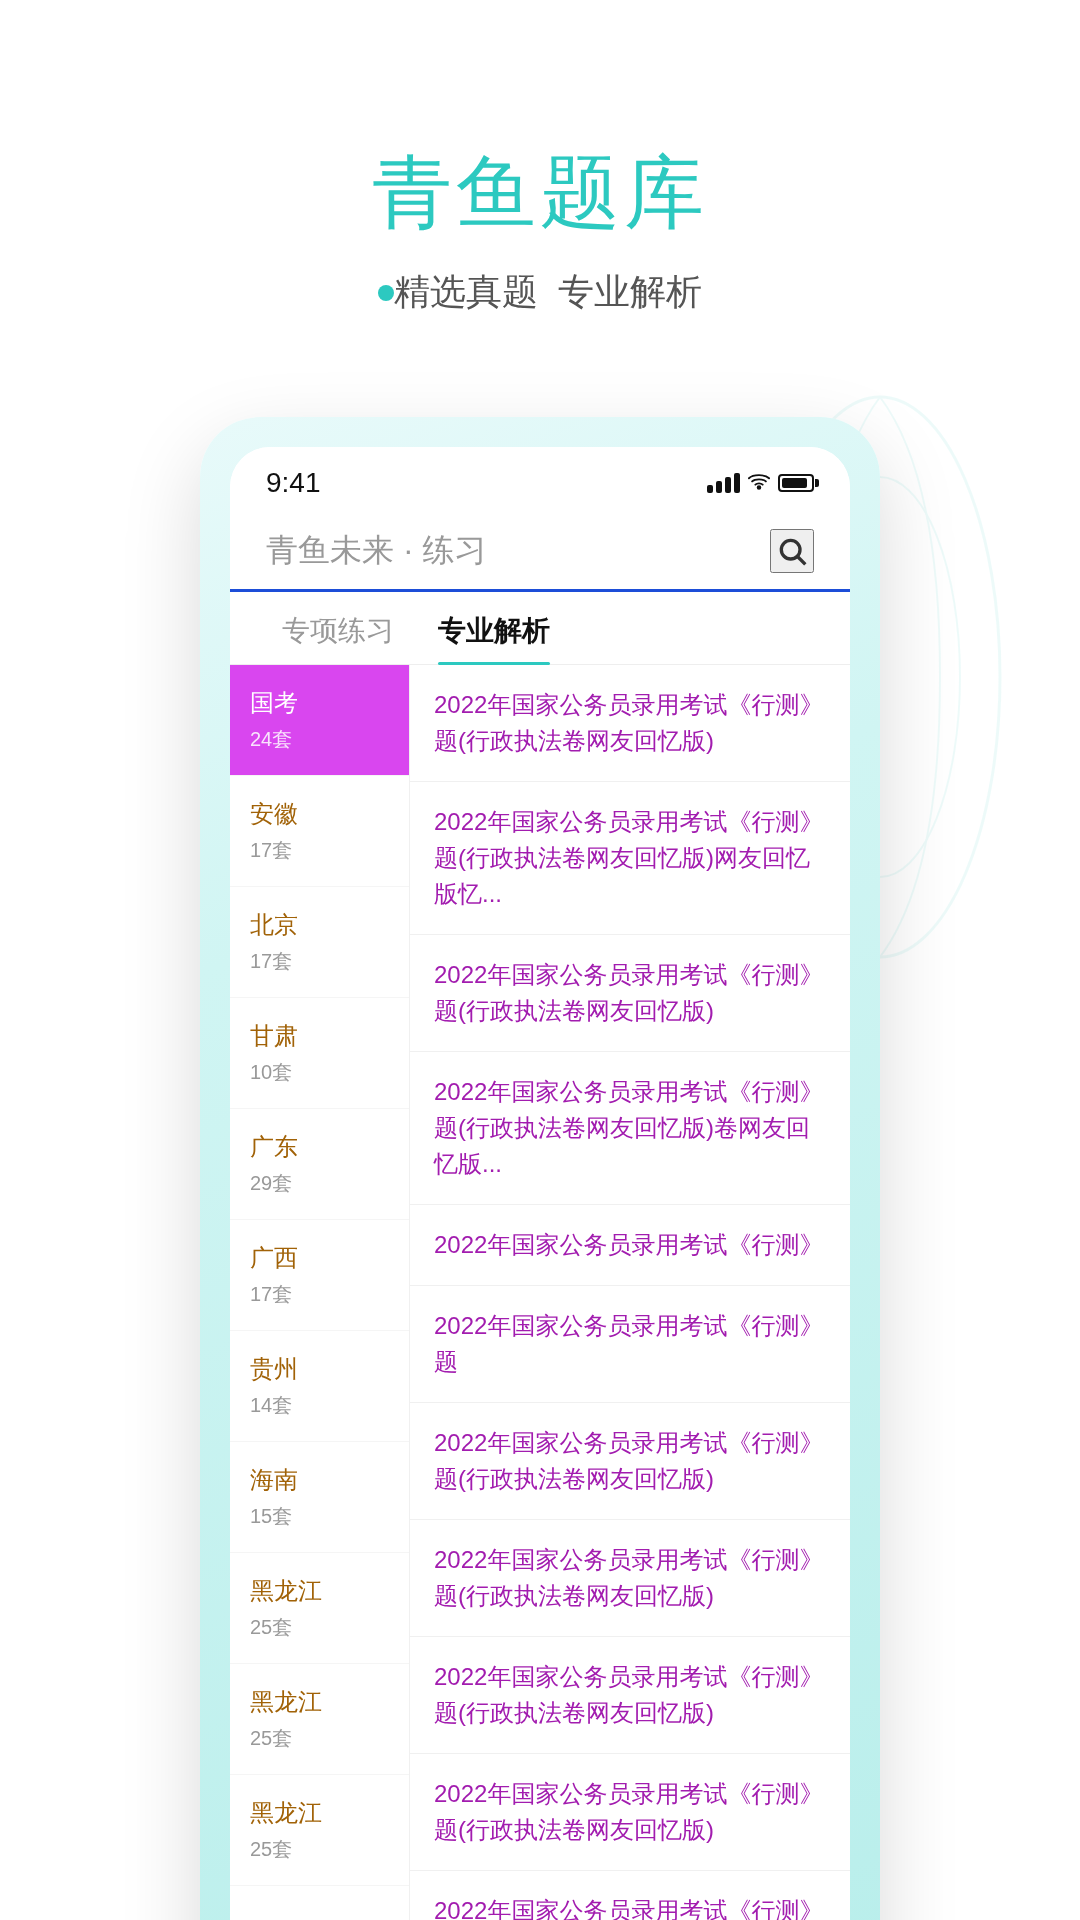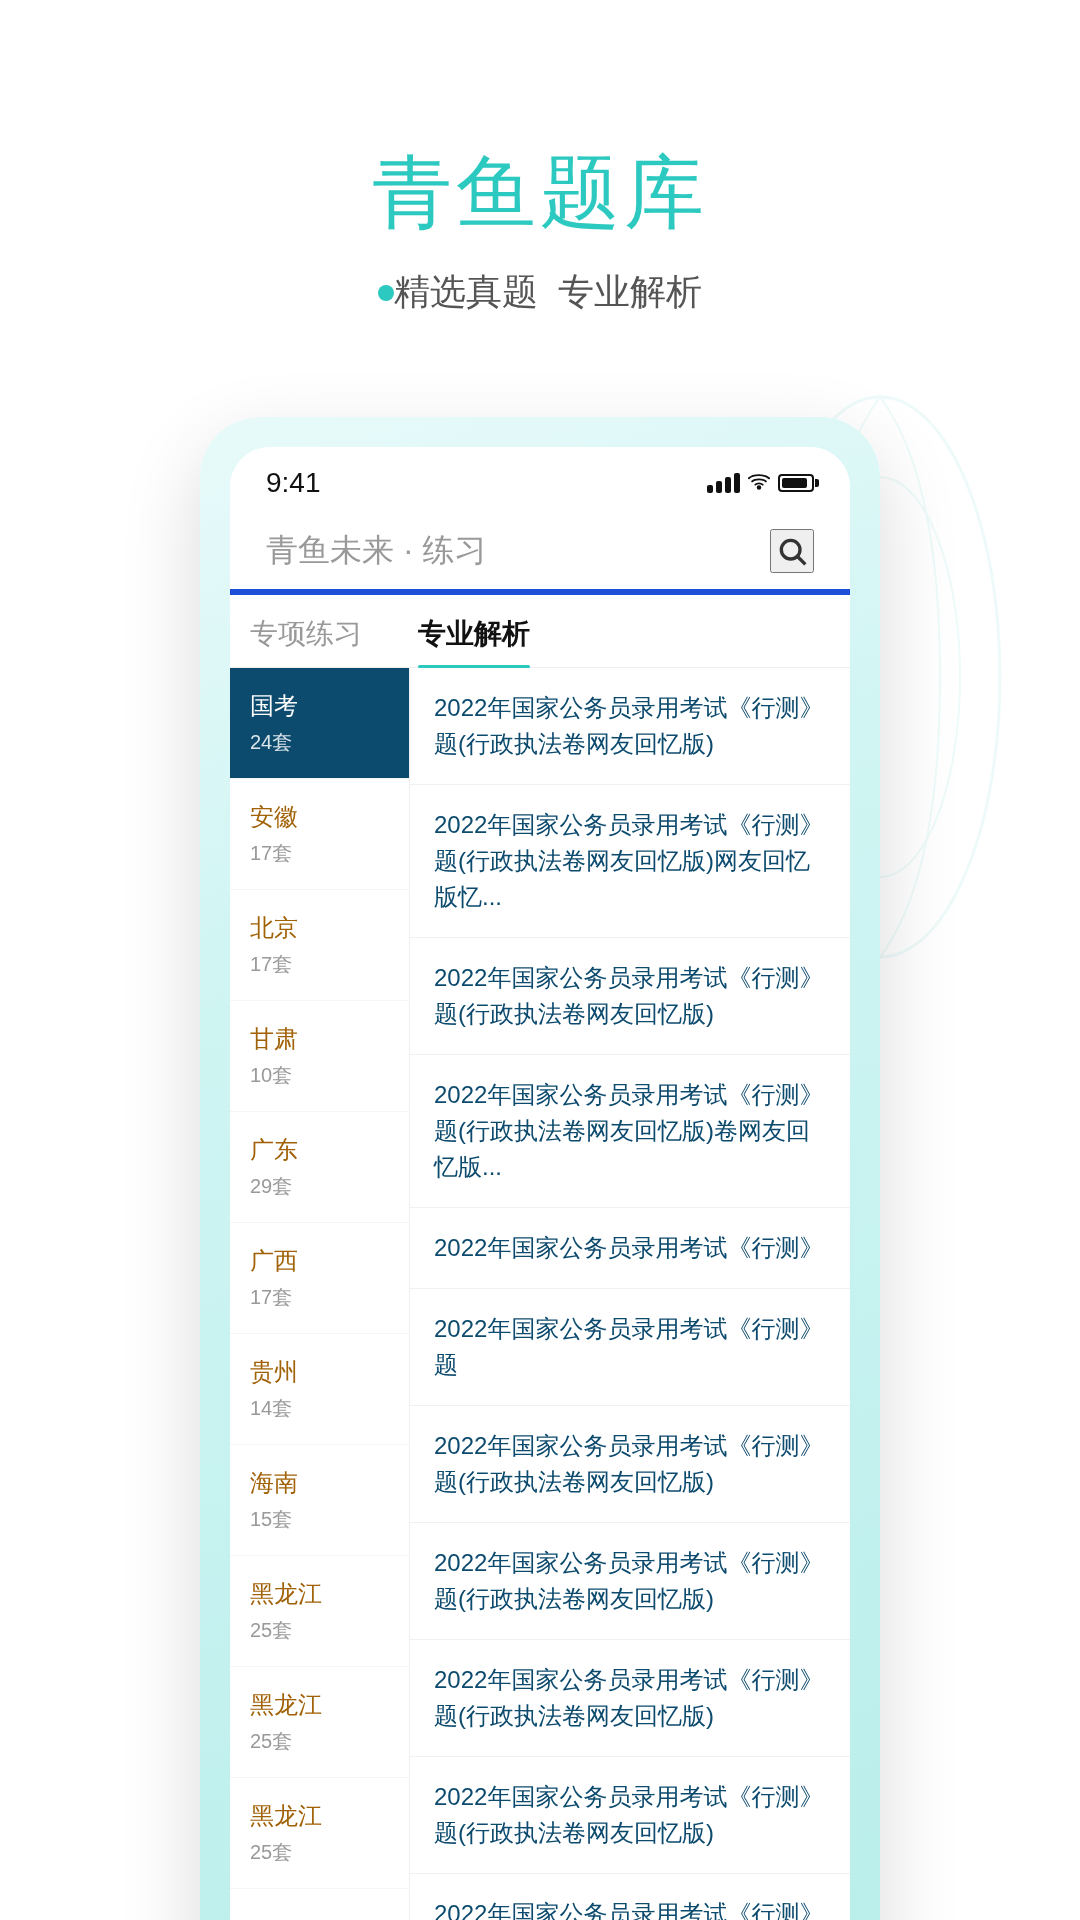--- a/index.html
+++ b/index.html
@@ -135,21 +135,21 @@
       background: #111;
       border-radius: 2px;
     }
 
     
     .app-header {
       display: flex;
       justify-content: space-between;
       align-items: center;
       padding: 20px 36px 16px;
-      border-bottom: 6px solid #1d4ed8;
+      border-bottom: 3px solid #1d4ed8;
     }
     .app-title {
       font-size: 32px;
       font-weight: 600;
       color: #111;
     }
     .app-title span {
       color: #999;
       font-weight: 400;
     }
@@ -164,23 +164,23 @@
       width: 32px;
       height: 32px;
       stroke: #333;
       fill: none;
       stroke-width: 2.5;
     }
 
     
     .tabs {
       display: flex;
-      padding: 20px 20px 0;
+      padding: 20px 52px 0;
       border-bottom: 1px solid #eee;
-      gap: 56px;
+      gap: 44px;
       align-items: center;
     }
     .tab {
       font-size: 28px;
       color: #999;
       padding-bottom: 14px;
       cursor: pointer;
       position: relative;
     }
     .tab.active {
@@ -209,21 +209,21 @@
       width: 180px;
       border-right: 1px solid #f0f0f0;
       overflow-y: auto;
     }
     .sidebar-item {
       padding: 22px 20px;
       cursor: pointer;
       border-bottom: 1px solid #f5f5f5;
     }
     .sidebar-item.active {
-      background: #0c4a6e;
+      background: #d946ef;
       border-radius: 0;
     }
     .sidebar-item-name {
       font-size: 24px;
       color: #a16207;
       display: block;
     }
     .sidebar-item.active .sidebar-item-name {
       color: #fff;
     }
@@ -242,21 +242,21 @@
       flex: 1;
       overflow-y: auto;
     }
     .list-item {
       padding: 22px 24px;
       border-bottom: 1px solid #f0f0f0;
       cursor: pointer;
     }
     .list-item-text {
       font-size: 24px;
-      color: #0c4a6e;
+      color: #a21caf;
       line-height: 1.5;
     }
   </style>
 </head>
 <body>
 
 <div>
   <div class="hero">
     <div class="hero-title">青鱼题库</div>
     <div class="hero-subtitle">

